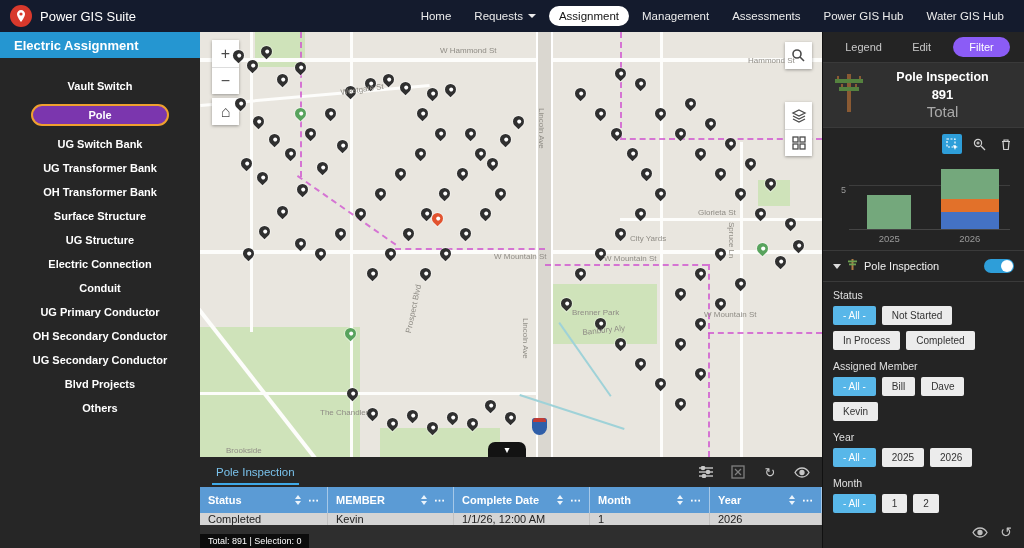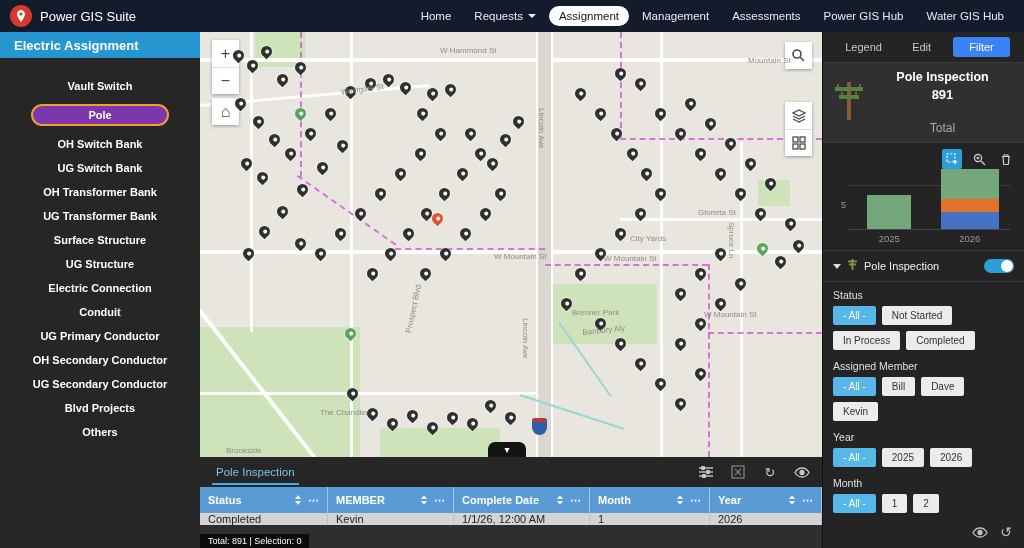--- a/index.html
+++ b/index.html
@@ -62,26 +62,26 @@
   .sd { width:0; height:0; border-left:3px solid transparent; border-right:3px solid transparent; border-top:4px solid #eaf3fb; }
   .dots { margin-left:7px; font-weight:bold; cursor:pointer; }
   .trow { display:flex; background:#d4d4d4; color:#222; flex:0 0 22px; font-size:11px; cursor:pointer; }
   .td { display:flex; align-items:center; padding:0 8px; border-right:1px solid #c0c0c0; overflow:hidden; white-space:nowrap; }
   .tfoot { position:absolute; left:0; bottom:0; background:#0c0c0c; color:#fff; font-size:9px; padding:2px 8px; }
 
   
   .rpanel { flex:0 0 202px; background:#242424; border-left:1px solid #111; display:flex; flex-direction:column; color:#ddd; }
   .rtabs { flex:0 0 30px; display:flex; align-items:center; justify-content:space-evenly; }
   .rtab { color:#c9c9c9; font-size:11px; padding:3px 8px; cursor:pointer; }
-  .rtab.active { background:#3b82f6; color:#fff; border-radius:3px; padding:4px 16px; }
+  .rtab.active { background:#8b5cf6; color:#fff; border-radius:10px; padding:4px 16px; }
   .card { background:#303030; border-top:1px solid #3a3a3a; border-bottom:1px solid #3a3a3a; display:flex; align-items:center; gap:6px; padding:7px 10px; }
   .card-text { flex:1; text-align:center; }
   .card-title { font-size:12.5px; font-weight:bold; color:#fff; }
   .card-count { font-size:13px; font-weight:bold; color:#fff; margin-top:3px; }
-  .card-count-label { font-size:12px; color:#a9a9a9; margin-top:19px; }
+  .card-count-label { font-size:15px; color:#a9a9a9; margin-top:1px; }
   .tools { display:flex; justify-content:flex-end; gap:7px; padding:6px 8px 2px; }
   .tool { width:20px; height:20px; display:flex; align-items:center; justify-content:center; border-radius:2px; color:#cfcfcf; }
   .tool.active { background:#2e9ed9; color:#fff; }
   .chart { position:relative; height:104px; margin:2px 10px 4px; }
   .plot { position:absolute; left:16px; right:4px; top:6px; bottom:16px; border-bottom:1px solid #454545; }
   .gridline { position:absolute; left:0; right:0; border-top:1px solid #3d3d3d; }
   .ytick { position:absolute; left:0; width:13px; text-align:right; font-size:9px; color:#9a9a9a; }
   .cbar { position:absolute; cursor:pointer; }
   .xlab { position:absolute; bottom:-15px; font-size:9.5px; color:#9a9a9a; text-align:center; }
   .section-row { display:flex; align-items:center; gap:6px; padding:6px 10px; border-top:1px solid #3a3a3a; border-bottom:1px solid #3a3a3a; cursor:pointer; }
@@ -140,24 +140,23 @@
 
   <div class="body">
 
     <aside class="sidebar">
       <div class="sidebar-header">Electric Assignment</div>
       <div class="sidebar-items">
           <div class="sidebar-item"><span>Vault Switch</span></div>
           <div class="sidebar-item">
             <span class="pill">Pole</span>
           </div>
-          <div class="sidebar-item"><span>OH Switch Bank</span></div>
           <div class="sidebar-item"><span>UG Switch Bank</span></div>
+          <div class="sidebar-item"><span>UG Transformer Bank</span></div>
           <div class="sidebar-item"><span>OH Transformer Bank</span></div>
-          <div class="sidebar-item"><span>UG Transformer Bank</span></div>
           <div class="sidebar-item"><span>Surface Structure</span></div>
           <div class="sidebar-item"><span>UG Structure</span></div>
           <div class="sidebar-item"><span>Electric Connection</span></div>
           <div class="sidebar-item"><span>Conduit</span></div>
           <div class="sidebar-item"><span>UG Primary Conductor</span></div>
           <div class="sidebar-item"><span>OH Secondary Conductor</span></div>
           <div class="sidebar-item"><span>UG Secondary Conductor</span></div>
           <div class="sidebar-item"><span>Blvd Projects</span></div>
           <div class="sidebar-item"><span>Others</span></div>
         </div>
@@ -324,21 +323,21 @@
           <div class="pin" style="left: 585px; top: 186px;"></div>
           <div class="pin" style="left: 593px; top: 208px;"></div>
           <div class="pin" style="left: 575px; top: 224px;"></div>
           <div class="pin" style="left: 435px; top: 46px;"></div>
           <div class="pin" style="left: 415px; top: 36px;"></div>
           <div class="pin g" style="left: 95px; top: 76px;"></div>
           <div class="pin g" style="left: 145px; top: 296px;"></div>
           <div class="pin g" style="left: 557px; top: 211px;"></div>
           <div class="pin r" style="left: 232px; top: 181px;"></div>
           <div class="maplabel" style="left: 240px; top: 14px;">W Hammond St</div>
-          <div class="maplabel" style="left: 548px; top: 24px;">Mountain St</div>
+          <div class="maplabel" style="left: 548px; top: 24px;">Hammond St</div>
           <div class="maplabel" style="left: 346px; top: 76px; transform: rotate(90deg);">Lincoln Ave</div>
           <div class="maplabel" style="left: 330px; top: 286px; transform: rotate(90deg);">Lincoln Ave</div>
           <div class="maplabel" style="left: 140px; top: 56px; transform: rotate(-8deg);">Westgate St</div>
           <div class="maplabel" style="left: 498px; top: 176px;">Glorieta St</div>
           <div class="maplabel" style="left: 536px; top: 190px; transform: rotate(90deg);">Spruce Ln</div>
           <div class="maplabel" style="left: 430px; top: 202px;">City Yards</div>
           <div class="maplabel" style="left: 294px; top: 220px;">W Mountain St</div>
           <div class="maplabel" style="left: 404px; top: 222px;">W Mountain St</div>
           <div class="maplabel" style="left: 504px; top: 278px;">W Mountain St</div>
           <div class="maplabel" style="left: 372px; top: 276px;">Brenner Park</div>

